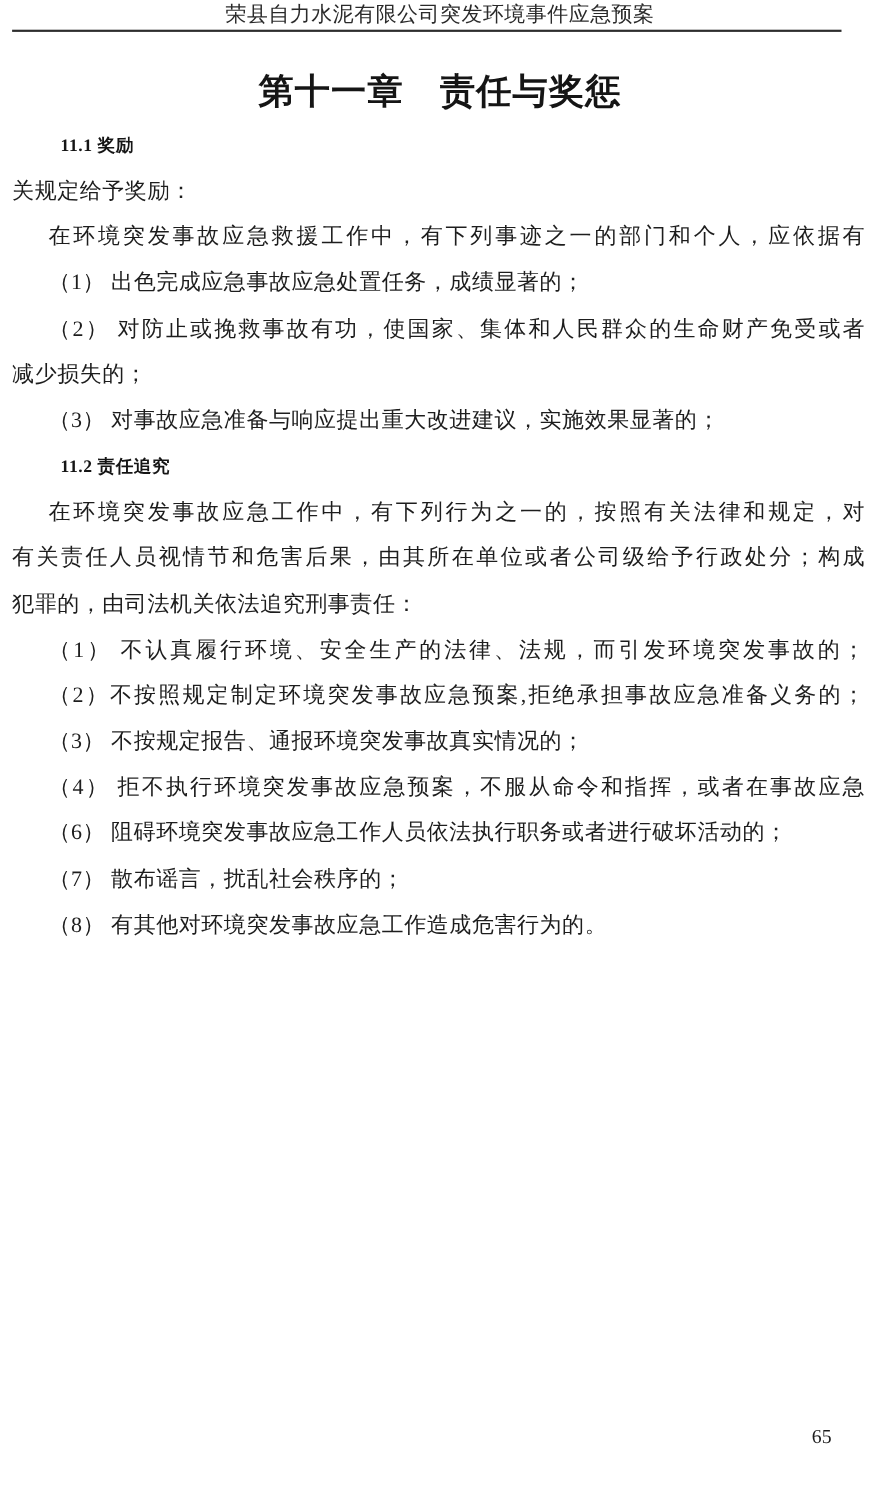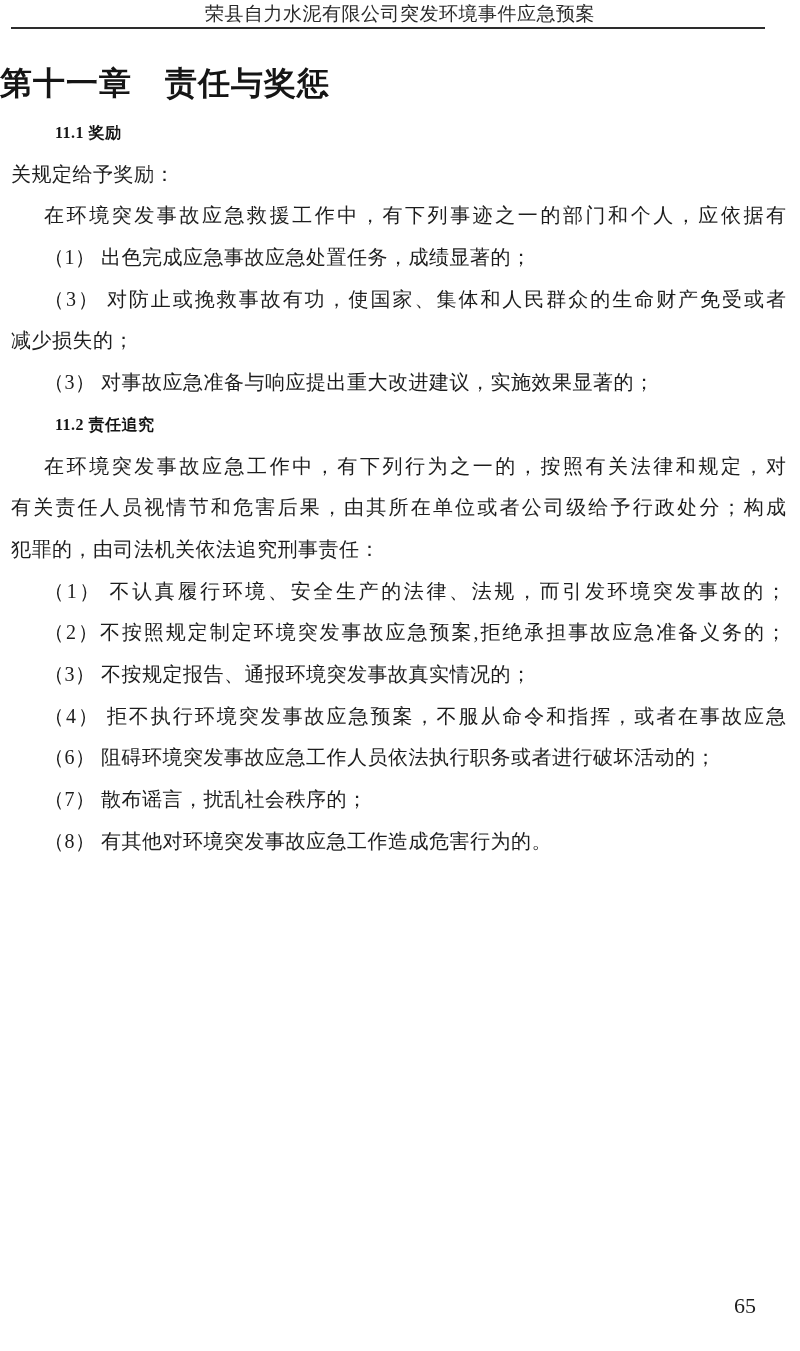--- a/index.html
+++ b/index.html
@@ -20,20 +20,21 @@
     letter-spacing: 0.5px;
     color: #2a2a2a;
   }
   .header-rule {
     height: 0;
     border-top: 2.5px solid #2d2d2d;
     margin: 2px 35px 0 11px;
   }
   .chapter-title {
     margin: 36px 0 0 0;
+    text-align: center;
     font-size: 32px;
     font-weight: 700;
     letter-spacing: 1px;
     line-height: 36px;
     color: #151515;
   }
   .content {
     margin: 11px 14px 0 11px;
     font-size: 20px;
   }
@@ -58,21 +59,21 @@
   .ln.fill {
     white-space: normal;
     letter-spacing: 0;
     text-align: justify;
     text-align-last: justify;
   }
   .page-number {
     position: absolute;
     top: 1295px;
     right: 44px;
-    font-size: 22px;
+    font-size: 18px;
     line-height: 22px;
     color: #1d1d1d;
     text-align: right;
   }
 </style>
 </head>
 <body>
 
 <div class="page">
 
@@ -82,21 +83,21 @@
   </header>
 
   <h1 class="chapter-title">第十一章　责任与奖惩</h1>
 
   <main class="content">
 
     <h2 class="sec-heading">11.1 奖励</h2>
     <div class="ln">关规定给予奖励：</div>
     <div class="ln ind fill">在环境突发事故应急救援工作中，有下列事迹之一的部门和个人，应依据有</div>
     <div class="ln ind">（1） 出色完成应急事故应急处置任务，成绩显著的；</div>
-    <div class="ln ind fill">（3） 对防止或挽救事故有功，使国家、集体和人民群众的生命财产免受或者</div>
+    <div class="ln ind fill">（2） 对防止或挽救事故有功，使国家、集体和人民群众的生命财产免受或者</div>
     <div class="ln">减少损失的；</div>
     <div class="ln ind">（3） 对事故应急准备与响应提出重大改进建议，实施效果显著的；</div>
 
     <h2 class="sec-heading">11.2 责任追究</h2>
     <div class="ln ind fill">在环境突发事故应急工作中，有下列行为之一的，按照有关法律和规定，对</div>
     <div class="ln fill">有关责任人员视情节和危害后果，由其所在单位或者公司级给予行政处分；构成</div>
     <div class="ln">犯罪的，由司法机关依法追究刑事责任：</div>
     <div class="ln ind fill">（1） 不认真履行环境、安全生产的法律、法规，而引发环境突发事故的；</div>
     <div class="ln ind fill">（2）不按照规定制定环境突发事故应急预案,拒绝承担事故应急准备义务的；</div>
     <div class="ln ind">（3） 不按规定报告、通报环境突发事故真实情况的；</div>

